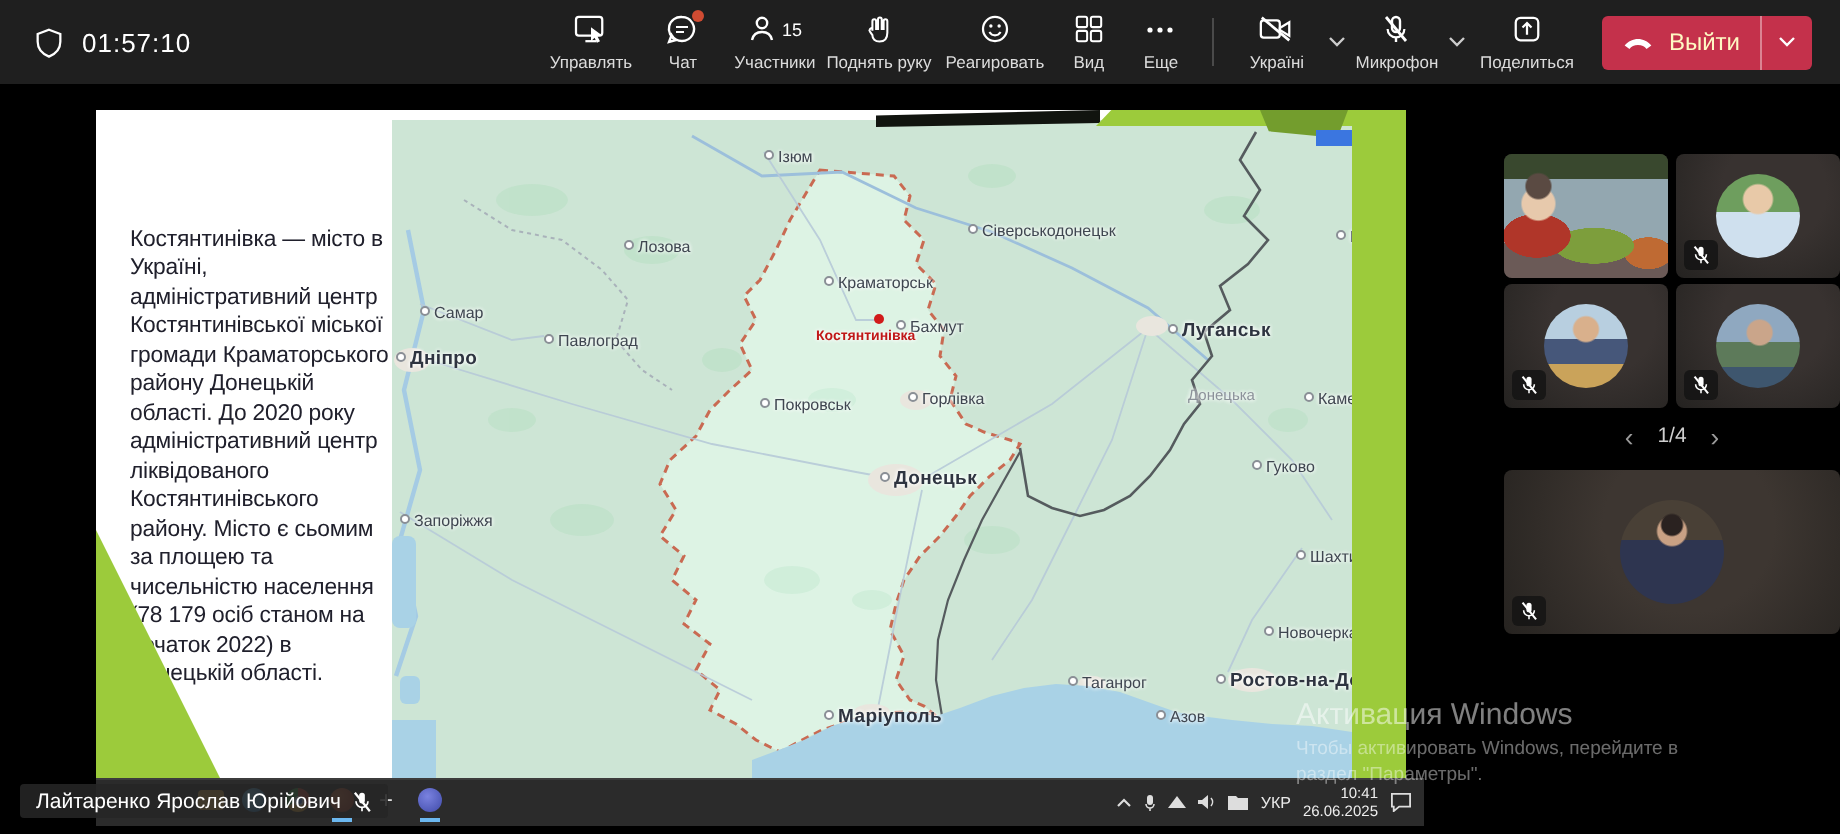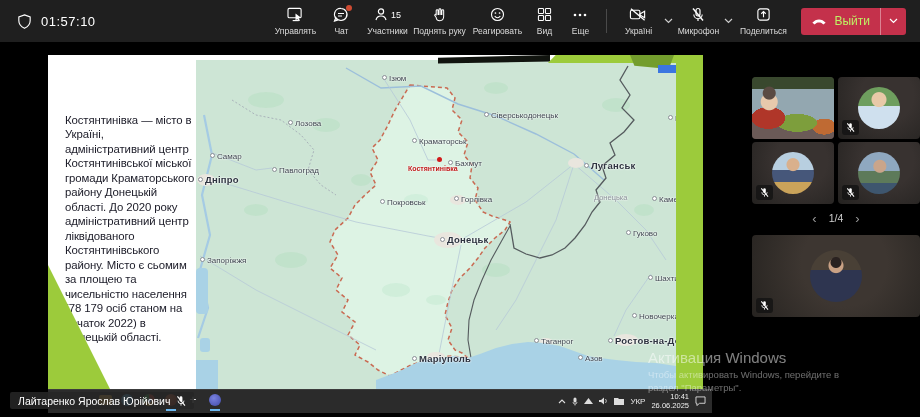--- a/index.html
+++ b/index.html
@@ -11,21 +11,21 @@
   .timer-group{display:flex;align-items:center;gap:8px;margin-left:16px;color:#fff;}
   .timer{font-size:13px;letter-spacing:.5px;}
   .tb-group{margin-left:auto;display:flex;align-items:center;}
   .tb-btn{display:flex;flex-direction:column;align-items:center;justify-content:center;
           min-width:46px;height:40px;color:#dcdcdc;font-size:8.5px;gap:3px;cursor:default;position:relative;}
   .tb-btn .ic{height:16px;display:flex;align-items:center;gap:3px;position:relative;}
   .badge-dot{position:absolute;right:-3px;top:-2px;width:6px;height:6px;border-radius:50%;}
   .pcount{font-size:9px;color:#fff;}
   .chev{display:flex;align-items:center;justify-content:center;width:14px;height:40px;}
   .tb-div{width:1px;height:24px;background:#4a4a4a;margin:0 8px;}
-  .leave-btn{display:flex;align-items:center;height:27px;border-radius:3px;margin:0 14px 0 10px;color:#bef264;overflow:hidden;}
+  .leave-btn{display:flex;align-items:center;height:27px;border-radius:3px;margin:0 14px 0 10px;color:#fef9c3;overflow:hidden;}
   .leave-main{display:flex;align-items:center;gap:7px;padding:0 10px;}
   .leave-label{font-size:12px;}
   .leave-sep{width:1px;height:27px;background:rgba(255,255,255,.4);}
   .leave-chev{padding:0 8px;display:flex;align-items:center;height:27px;}
   
   .share{position:absolute;left:48px;top:55px;width:655px;height:334px;background:#fff;overflow:hidden;}
   .slide-text{position:absolute;left:17px;top:11px;width:131px;font-size:11.4px;line-height:1.27;
               color:#20202c;letter-spacing:-.1px;margin-top:47px;}
   .corner-tri{position:absolute;left:0;top:210px;width:62px;height:124px;background:#9ccb3b;
               clip-path:polygon(0 0,0 100%,100% 100%);}
@@ -324,21 +324,21 @@
         <path d="M432,6 L424,20 L434,35 L426,48 L438,60 L428,72 L414,83 L419,95 L406,106 L410,118 L400,130 L404,142 L396,152 L389,165 L379,178 L369,188 L356,195 L344,198 L330,194 L318,188 L314,164" fill="none" stroke="#555b5e" stroke-width="1.3"></path>
         <path d="M314,166 L305,182 L295,200 L286,220 L278,240 L273,260 L272,280 L275,298" fill="none" stroke="#555b5e" stroke-width="1.1"></path>
 
         <path d="M180,320 L196,314 L206,310 L220,303 L232,299 L246,298 L258,296 L272,298 L284,294 L300,288 L316,284 L332,282 L348,283 L364,286 L378,291 L392,296 L404,298 L420,300 L440,302 L460,303 L480,306 L480,329 L180,329 Z" fill="#a9d2e6"></path>
         <rect x="0" y="208" width="12" height="46" rx="4" fill="#a9d2e6"></rect>
         <rect x="0" y="300" width="22" height="29" fill="#a9d2e6"></rect>
         <rect x="4" y="278" width="10" height="14" rx="3" fill="#a9d2e6"></rect>
       </svg>
       <div class="map-labels">
           <span class="city" style="left: 186px; top: 14px;"><i class="mk"></i>Ізюм</span>
-          <span class="city" style="left: 92px; top: 59px;"><i class="mk"></i>Лозова</span>
+          <span class="city" style="left: 116px; top: 59px;"><i class="mk"></i>Лозова</span>
           <span class="city" style="left: 14px; top: 92px;"><i class="mk"></i>Самар</span>
           <span class="city" style="left: 76px; top: 106px;"><i class="mk"></i>Павлоград</span>
           <span class="city big" style="left: 2px; top: 114px;"><i class="mk"></i>Дніпро</span>
           <span class="city" style="left: 288px; top: 51px;"><i class="mk"></i>Сіверськодонецьк</span>
           <span class="city" style="left: 216px; top: 77px;"><i class="mk"></i>Краматорськ</span>
           <span class="city" style="left: 252px; top: 99px;"><i class="mk"></i>Бахмут</span>
           <span class="city red" style="left: 212px; top: 105px;">Костянтинівка</span>
           <span class="city big" style="left: 388px; top: 100px;"><i class="mk"></i>Луганськ</span>
           <span class="city" style="left: 258px; top: 135px;"><i class="mk"></i>Горлівка</span>
           <span class="city" style="left: 184px; top: 138px;"><i class="mk"></i>Покровськ</span>

